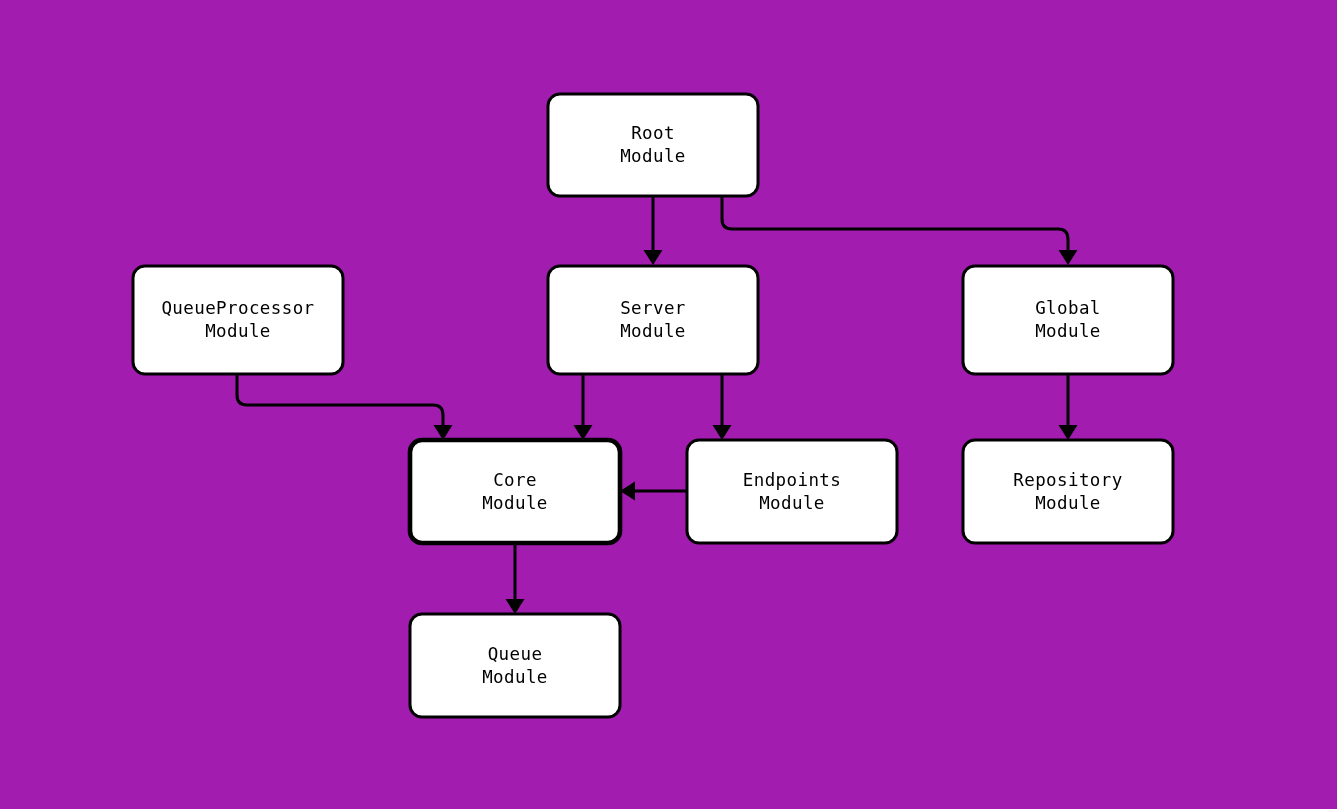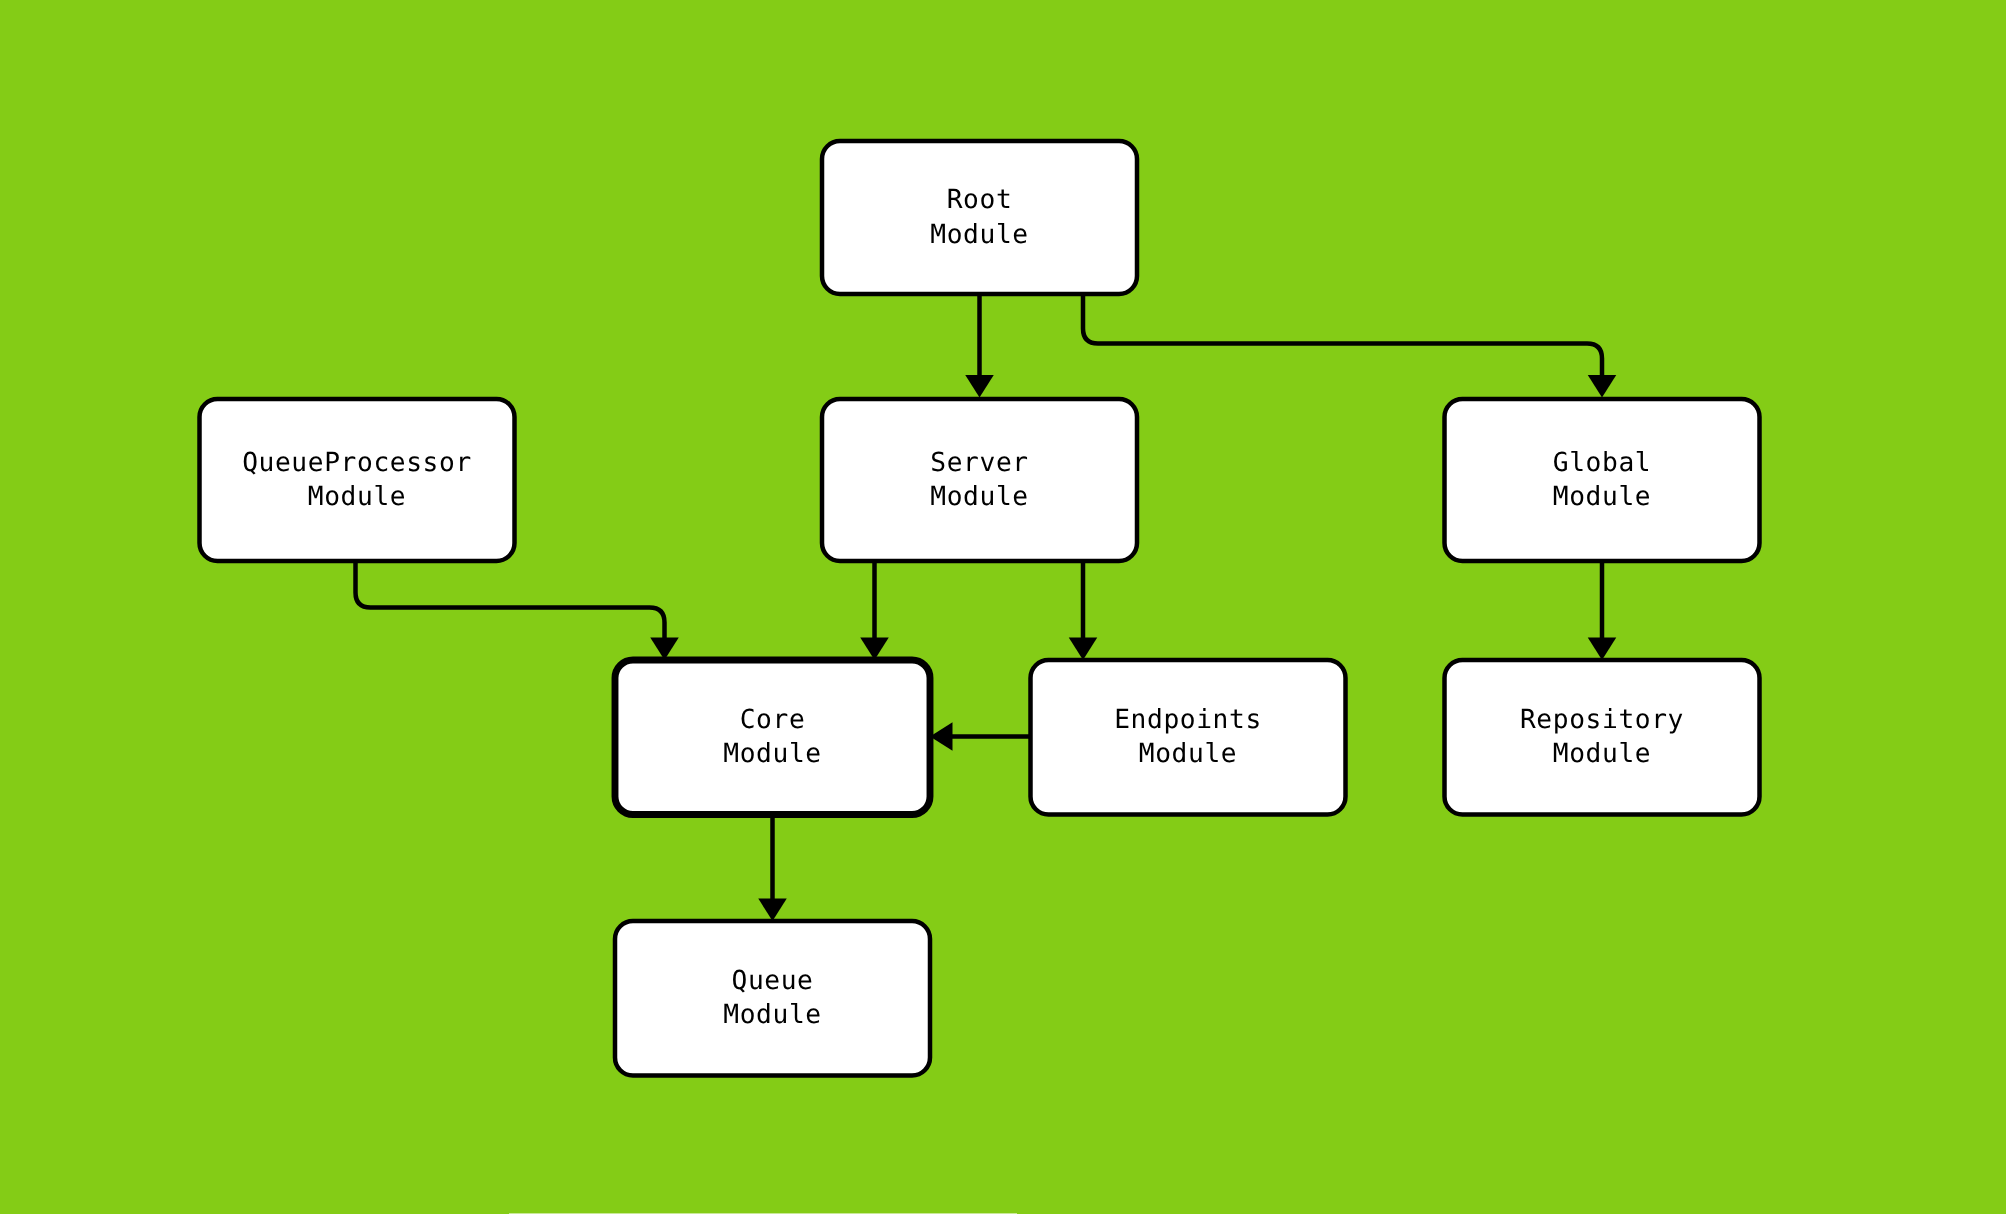--- a/index.html
+++ b/index.html
@@ -11,21 +11,21 @@
   body {
     width: 1337px;
     height: 809px;
     overflow: hidden;
     font-family: "DejaVu Sans Mono", "Liberation Mono", monospace;
   }
   #diagram-root {
     position: relative;
     width: 1337px;
     height: 809px;
-    background: #84cc16;
+    background: #a21caf;
   }
   svg#graph {
     display: block;
     width: 1337px;
     height: 809px;
   }
   .node-shape {
     fill: #ffffff;
     stroke: #000000;
     stroke-width: 3;

